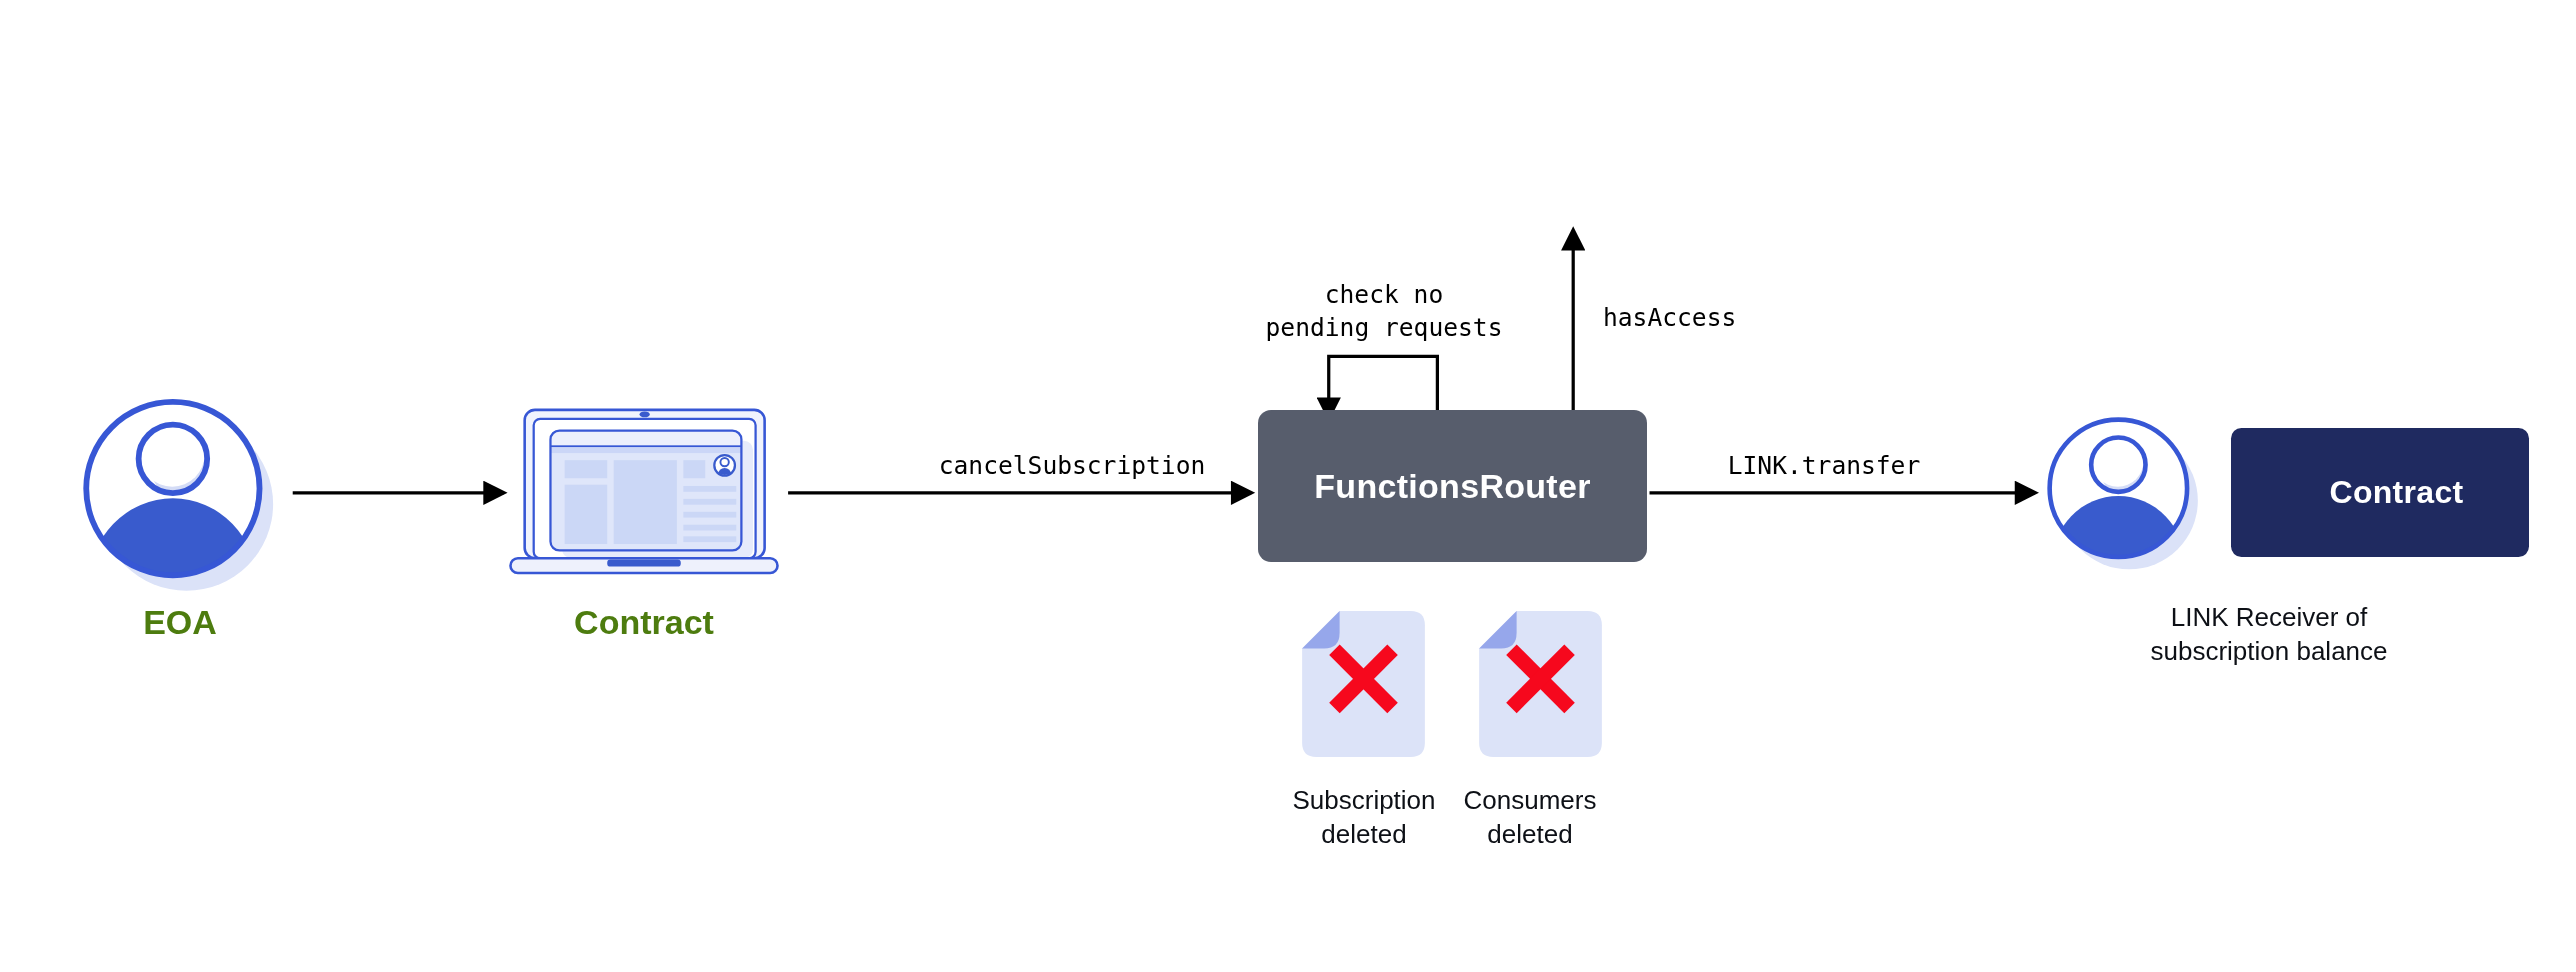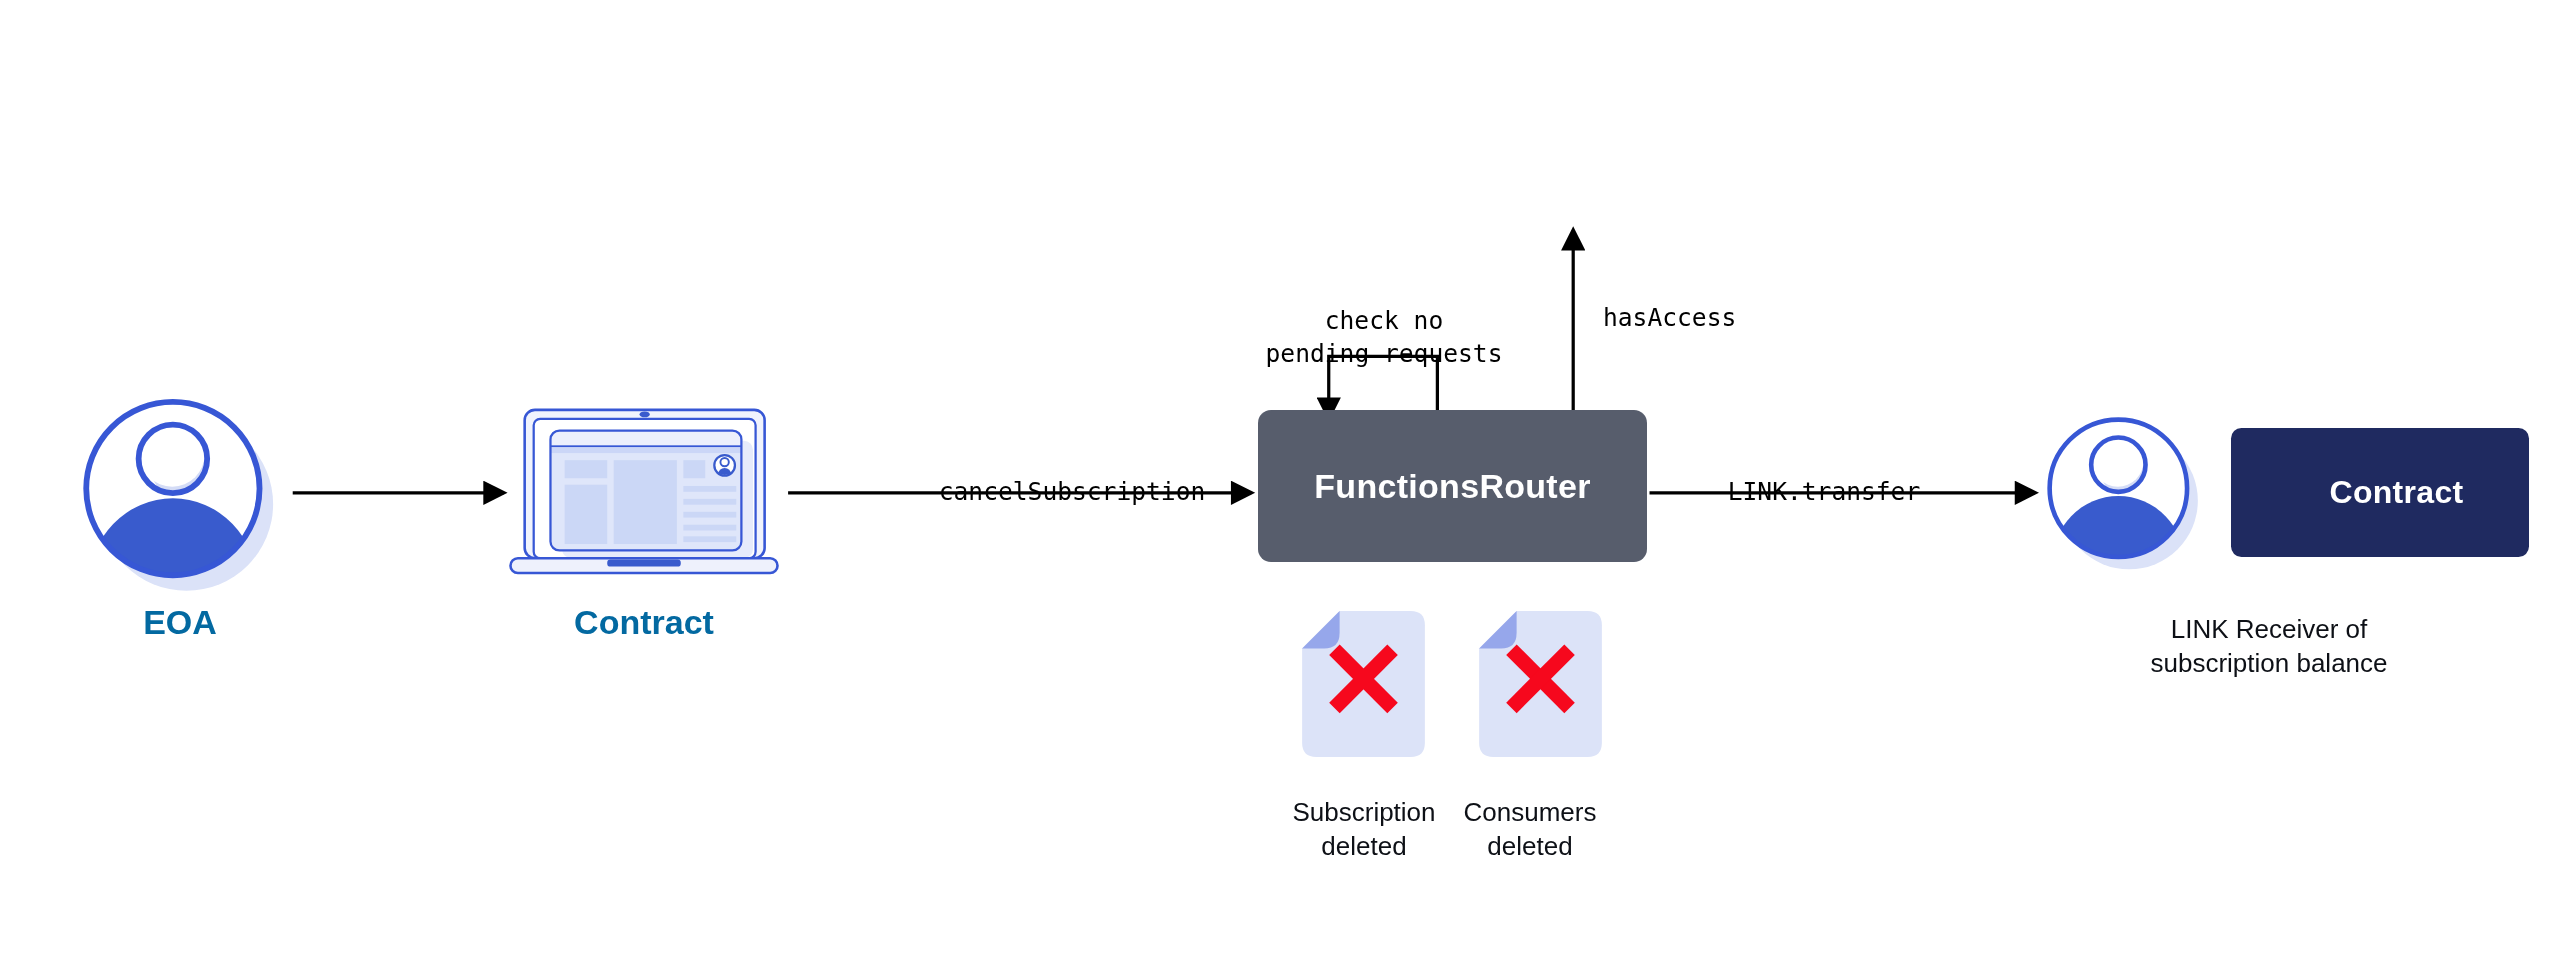--- a/index.html
+++ b/index.html
@@ -9,30 +9,30 @@
   svg{display:block;overflow:visible;}
 
   
   .node-box{position:absolute;display:flex;align-items:center;justify-content:center;
             color:#ffffff;font-weight:bold;font-size:34px;letter-spacing:0.3px;border-radius:13px;}
   .node-box.gray{background:#575D6C;}
   .node-box.navy{background:#1F2A60;border-radius:10.4px;font-size:32px;padding-left:33px;}
 
   
   .node-label{position:absolute;transform:translateX(-50%);font-weight:bold;font-size:34px;
-              color:#0369a1;white-space:nowrap;}
+              color:#4d7c0f;white-space:nowrap;}
 
   
   .edge-label{position:absolute;font-family:"DejaVu Sans Mono","Liberation Mono",monospace;
               font-size:24.6px;color:#000;white-space:pre-line;line-height:1.35;}
-  .edge-label.centered{transform:translateX(-50%);text-align:center;margin-top:26px;}
+  .edge-label.centered{transform:translateX(-50%);text-align:center;}
 
   
   .caption{position:absolute;transform:translateX(-50%);font-size:26px;color:#0D1016;
-           text-align:center;line-height:1.32;white-space:pre-line;margin-top:12px;}
+           text-align:center;line-height:1.32;white-space:pre-line;}
 </style>
 </head>
 <body>
 
 <div id="canvas">
 
   <svg class="abs" style="left:0;top:0" width="2576" height="972" viewBox="0 0 3982 1503">
     <defs>
       <marker id="ah" viewBox="0 0 12 12" refX="10" refY="6" markerWidth="8.5" markerHeight="7.5" orient="auto-start-reverse">
         <path d="M0,0 L12,6 L0,12 Z" fill="#000"></path>

